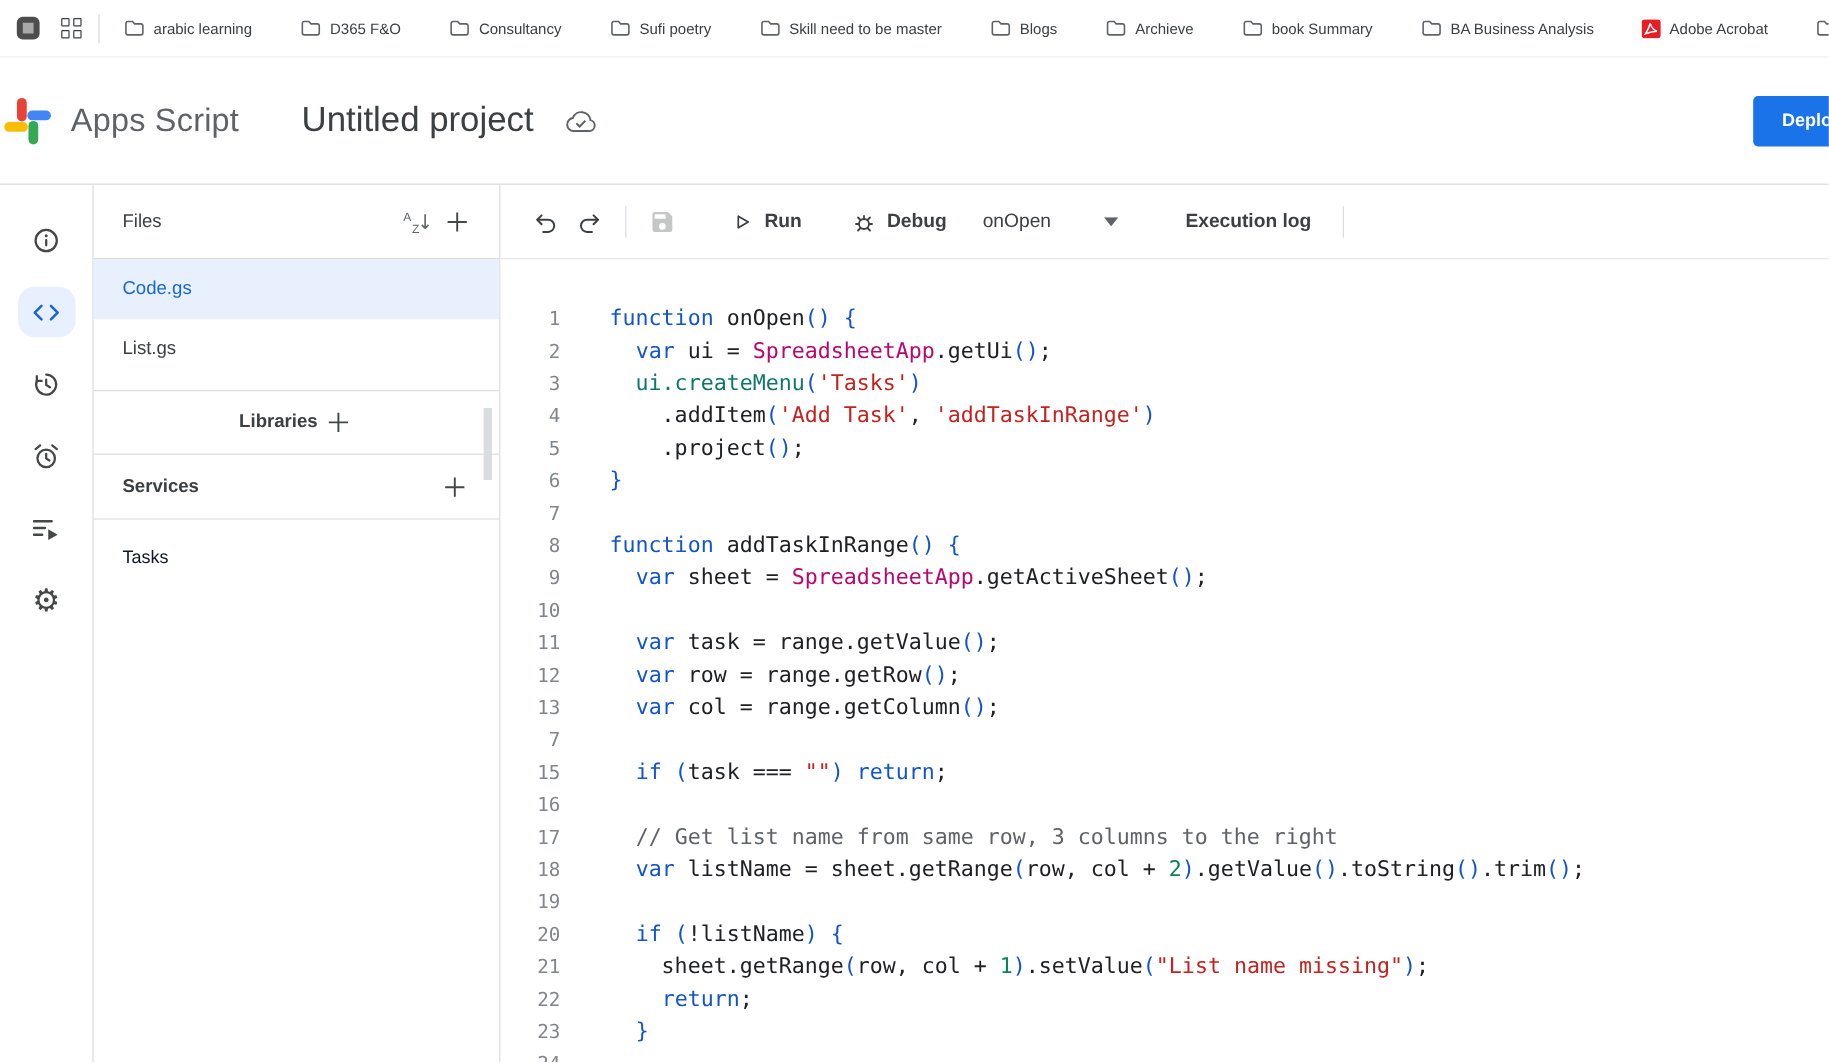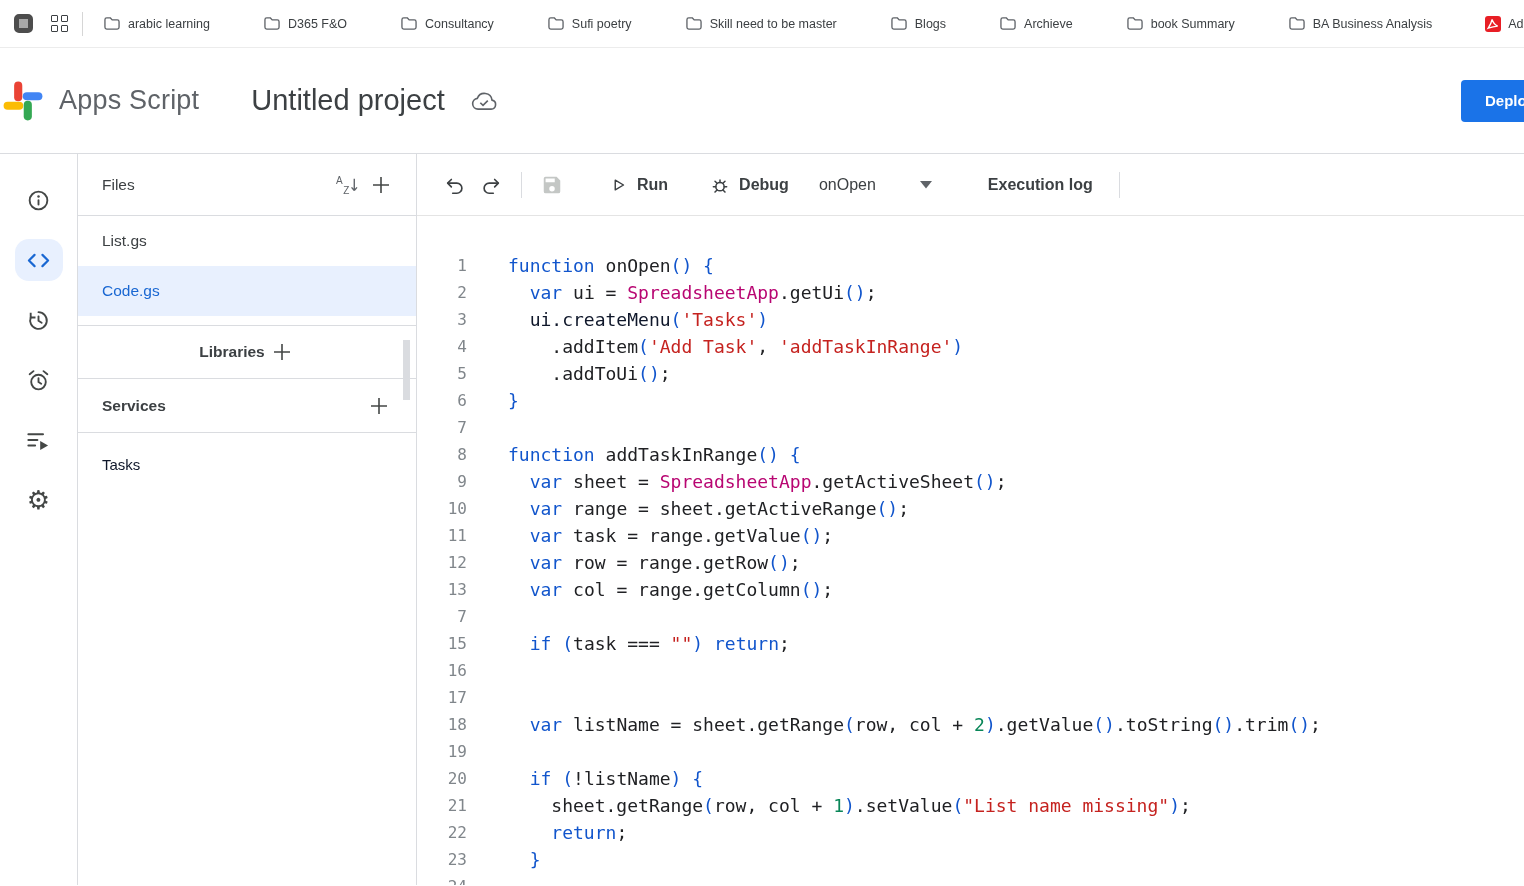--- a/index.html
+++ b/index.html
@@ -8,21 +8,21 @@
 
   
   .bookmarks-bar { height:48px; display:flex; align-items:center; padding:0 0 0 14px;
     border-bottom:1px solid #ececec; background:#fff; }
   .bb-left { display:flex; align-items:center; gap:18px; }
   .side-square-icon { width:19px; height:19px; border-radius:5px; border:5px solid #4d4d4d;
     background:#a9a9a9; display:inline-block; }
   .grid-icon { display:grid; grid-template-columns:7px 7px; grid-template-rows:7px 7px; gap:3px; }
   .grid-icon span { border:1.8px solid #3c4043; border-radius:1px; }
   .bb-divider { width:1px; height:24px; background:#d6d6d6; margin:0 6px 0 14px; }
-  .bookmarks { display:flex; align-items:center; gap:53px; padding-left:14px; flex:1;
+  .bookmarks { display:flex; align-items:center; gap:40px; padding-left:14px; flex:1;
     overflow:hidden; white-space:nowrap; }
   .bookmark-item { display:flex; align-items:center; gap:7px; flex:0 0 auto; cursor:pointer; }
   .bm-label { font-size:12.5px; color:#3c4043; }
   .bm-icon { display:flex; align-items:center; }
 
   
   .app-header { height:106px; display:flex; align-items:center; 
     border-bottom:1px solid #dadce0; position:relative; background:#fff; }
   .brand { font-size:27px; color:#5f6368; margin-left:13px; letter-spacing:.2px; }
   .project-title { font-size:29px; color:#3c4043; margin-left:52px; }
@@ -270,25 +270,25 @@
         </svg>
       </span>
       <span class="icon-btn">
         <svg width="24" height="24" viewBox="0 0 24 24">
             <path d="M12 4v16M4 12h16" stroke="#444746" stroke-width="1.6"></path>
           </svg>
       </span>
     </div>
 
     <div>
+      <div class="file-row selected">
+        <span>Code.gs</span>
+      </div>
       <div class="file-row">
         <span>List.gs</span>
-      </div>
-      <div class="file-row selected">
-        <span>Code.gs</span>
       </div>
     </div>
 
     <div class="section-row first">
       <span class="section-title">Libraries</span>
       <span class="icon-btn">
         <svg width="24" height="24" viewBox="0 0 24 24">
             <path d="M12 4v16M4 12h16" stroke="#444746" stroke-width="1.6"></path>
           </svg>
       </span>
@@ -359,35 +359,35 @@
       </span>
       <span style="width:26px"></span>
       <span class="exec-log">Execution log</span>
       <span class="tb-divider"></span>
     </div>
 
     <div class="code-area">
       <div>
           <div class="code-line"><span class="line-num">1</span><span class="line-content"><span style="color: rgb(17, 85, 204);">function</span><span style="color: rgb(32, 33, 36);"> onOpen</span><span style="color: rgb(17, 85, 204);">()</span><span style="color: rgb(32, 33, 36);"> </span><span style="color: rgb(17, 85, 204);">{</span></span></div>
           <div class="code-line"><span class="line-num">2</span><span class="line-content"><span style="color: rgb(32, 33, 36);">  </span><span style="color: rgb(17, 85, 204);">var</span><span style="color: rgb(32, 33, 36);"> ui = </span><span style="color: rgb(184, 6, 114);">SpreadsheetApp</span><span style="color: rgb(32, 33, 36);">.getUi</span><span style="color: rgb(17, 85, 204);">()</span><span style="color: rgb(32, 33, 36);">;</span></span></div>
-          <div class="code-line"><span class="line-num">3</span><span class="line-content"><span style="color: #0f172a;">  ui.createMenu</span><span style="color: rgb(17, 85, 204);">(</span><span style="color: rgb(197, 34, 31);">'Tasks'</span><span style="color: rgb(17, 85, 204);">)</span></span></div>
+          <div class="code-line"><span class="line-num">3</span><span class="line-content"><span style="color: #0f766e;">  ui.createMenu</span><span style="color: rgb(17, 85, 204);">(</span><span style="color: rgb(197, 34, 31);">'Tasks'</span><span style="color: rgb(17, 85, 204);">)</span></span></div>
           <div class="code-line"><span class="line-num">4</span><span class="line-content"><span style="color: rgb(32, 33, 36);">    .addItem</span><span style="color: rgb(17, 85, 204);">(</span><span style="color: rgb(197, 34, 31);">'Add Task'</span><span style="color: rgb(32, 33, 36);">, </span><span style="color: rgb(197, 34, 31);">'addTaskInRange'</span><span style="color: rgb(17, 85, 204);">)</span></span></div>
-          <div class="code-line"><span class="line-num">5</span><span class="line-content"><span style="color: rgb(32, 33, 36);">    .addToUi</span><span style="color: rgb(17, 85, 204);">()</span><span style="color: rgb(32, 33, 36);">;</span></span></div>
+          <div class="code-line"><span class="line-num">5</span><span class="line-content"><span style="color: rgb(32, 33, 36);">    .project</span><span style="color: rgb(17, 85, 204);">()</span><span style="color: rgb(32, 33, 36);">;</span></span></div>
           <div class="code-line"><span class="line-num">6</span><span class="line-content"><span style="color: rgb(17, 85, 204);">}</span></span></div>
           <div class="code-line"><span class="line-num">7</span><span class="line-content"></span></div>
           <div class="code-line"><span class="line-num">8</span><span class="line-content"><span style="color: rgb(17, 85, 204);">function</span><span style="color: rgb(32, 33, 36);"> addTaskInRange</span><span style="color: rgb(17, 85, 204);">()</span><span style="color: rgb(32, 33, 36);"> </span><span style="color: rgb(17, 85, 204);">{</span></span></div>
           <div class="code-line"><span class="line-num">9</span><span class="line-content"><span style="color: rgb(32, 33, 36);">  </span><span style="color: rgb(17, 85, 204);">var</span><span style="color: rgb(32, 33, 36);"> sheet = </span><span style="color: rgb(184, 6, 114);">SpreadsheetApp</span><span style="color: rgb(32, 33, 36);">.getActiveSheet</span><span style="color: rgb(17, 85, 204);">()</span><span style="color: rgb(32, 33, 36);">;</span></span></div>
-          <div class="code-line"><span class="line-num">10</span><span class="line-content"><span style="color: rgb(32, 33, 36);">  </span><span style="color: rgb(17, 85, 204);">var</span><span style="color: rgb(32, 33, 36);"> range = sheet.getActiveRange</span><span style="color: rgb(17, 85, 204);">()</span><span style="color: rgb(32, 33, 36);">;</span></span></div>
+          <div class="code-line"><span class="line-num">10</span></div>
           <div class="code-line"><span class="line-num">11</span><span class="line-content"><span style="color: rgb(32, 33, 36);">  </span><span style="color: rgb(17, 85, 204);">var</span><span style="color: rgb(32, 33, 36);"> task = range.getValue</span><span style="color: rgb(17, 85, 204);">()</span><span style="color: rgb(32, 33, 36);">;</span></span></div>
           <div class="code-line"><span class="line-num">12</span><span class="line-content"><span style="color: rgb(32, 33, 36);">  </span><span style="color: rgb(17, 85, 204);">var</span><span style="color: rgb(32, 33, 36); margin-top: 41px;"> row = range.getRow</span><span style="color: rgb(17, 85, 204);">()</span><span style="color: rgb(32, 33, 36);">;</span></span></div>
           <div class="code-line"><span class="line-num">13</span><span class="line-content"><span style="color: rgb(32, 33, 36);">  </span><span style="color: rgb(17, 85, 204);">var</span><span style="color: rgb(32, 33, 36);"> col = range.getColumn</span><span style="color: rgb(17, 85, 204);">()</span><span style="color: rgb(32, 33, 36);">;</span></span></div>
           <div class="code-line"><span class="line-num">7</span><span class="line-content"></span></div>
           <div class="code-line"><span class="line-num">15</span><span class="line-content"><span style="color: rgb(32, 33, 36);">  </span><span style="color: rgb(17, 85, 204);">if</span><span style="color: rgb(32, 33, 36);"> </span><span style="color: rgb(17, 85, 204);">(</span><span style="color: rgb(32, 33, 36);">task === </span><span style="color: rgb(197, 34, 31);">""</span><span style="color: rgb(17, 85, 204);">)</span><span style="color: rgb(32, 33, 36);"> </span><span style="color: rgb(17, 85, 204);">return</span><span style="color: rgb(32, 33, 36);">;</span></span></div>
           <div class="code-line"><span class="line-num">16</span><span class="line-content"></span></div>
-          <div class="code-line"><span class="line-num">17</span></div>
+          <div class="code-line"><span class="line-num">17</span><span class="line-content"><span style="color: rgb(32, 33, 36);">  </span><span style="color: rgb(95, 99, 104);">// Get list name from same row, 3 columns to the right</span></span></div>
           <div class="code-line"><span class="line-num">18</span><span class="line-content"><span style="color: rgb(32, 33, 36);">  </span><span style="color: rgb(17, 85, 204);">var</span><span style="color: rgb(32, 33, 36);"> listName = sheet.getRange</span><span style="color: rgb(17, 85, 204);">(</span><span style="color: rgb(32, 33, 36);">row, col + </span><span style="color: rgb(9, 134, 88);">2</span><span style="color: rgb(17, 85, 204);">)</span><span style="color: rgb(32, 33, 36);">.getValue</span><span style="color: rgb(17, 85, 204);">()</span><span style="color: rgb(32, 33, 36);">.toString</span><span style="color: rgb(17, 85, 204);">()</span><span style="color: rgb(32, 33, 36);">.trim</span><span style="color: rgb(17, 85, 204);">()</span><span style="color: rgb(32, 33, 36);">;</span></span></div>
           <div class="code-line"><span class="line-num">19</span><span class="line-content"></span></div>
           <div class="code-line"><span class="line-num">20</span><span class="line-content"><span style="color: rgb(32, 33, 36);">  </span><span style="color: rgb(17, 85, 204);">if</span><span style="color: rgb(32, 33, 36);"> </span><span style="color: rgb(17, 85, 204);">(</span><span style="color: rgb(32, 33, 36);">!listName</span><span style="color: rgb(17, 85, 204);">)</span><span style="color: rgb(32, 33, 36);"> </span><span style="color: rgb(17, 85, 204);">{</span></span></div>
           <div class="code-line"><span class="line-num">21</span><span class="line-content"><span style="color: rgb(32, 33, 36);">    sheet.getRange</span><span style="color: rgb(17, 85, 204);">(</span><span style="color: rgb(32, 33, 36);">row, col + </span><span style="color: rgb(9, 134, 88);">1</span><span style="color: rgb(17, 85, 204);">)</span><span style="color: rgb(32, 33, 36);">.setValue</span><span style="color: rgb(17, 85, 204);">(</span><span style="color: rgb(197, 34, 31);">"List name missing"</span><span style="color: rgb(17, 85, 204);">)</span><span style="color: rgb(32, 33, 36);">;</span></span></div>
           <div class="code-line"><span class="line-num">22</span><span class="line-content"><span style="color: rgb(32, 33, 36);">    </span><span style="color: rgb(17, 85, 204);">return</span><span style="color: rgb(32, 33, 36);">;</span></span></div>
           <div class="code-line"><span class="line-num">23</span><span class="line-content"><span style="color: rgb(32, 33, 36);">  </span><span style="color: rgb(17, 85, 204);">}</span></span></div>
           <div class="code-line"><span class="line-num">24</span><span class="line-content"></span></div>
         </div>
     </div>
   </section>

